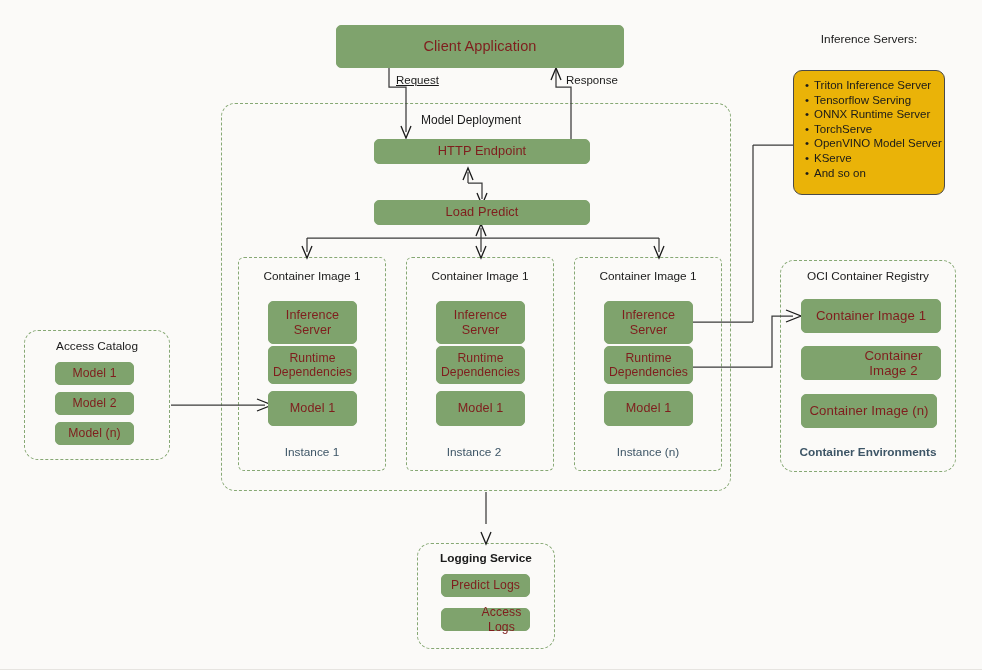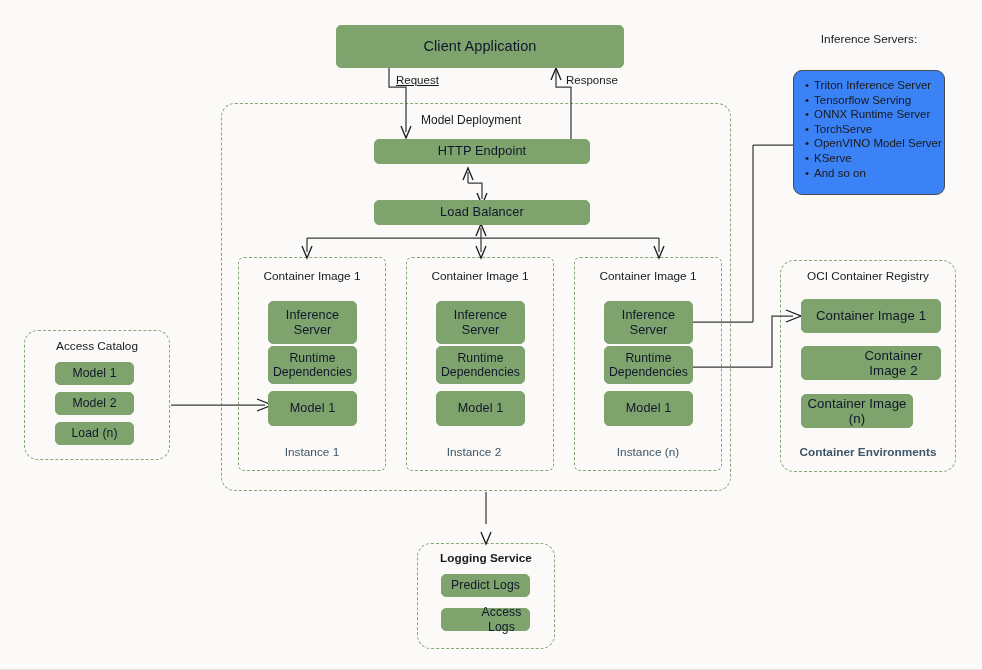--- a/index.html
+++ b/index.html
@@ -20,21 +20,21 @@
     box-sizing: border-box;
     overflow: hidden;
   }
 
   
   .gbox {
     position: absolute;
     background: #7fa36d;
     border: 1px solid #7fa36d;
     border-radius: 5px;
-    color: #0f172a;
+    color: #7f1d1d;
     display: flex;
     align-items: center;
     justify-content: center;
     text-align: center;
     box-sizing: border-box;
     line-height: 1.15;
     letter-spacing: .1px;
   }
 
   
@@ -56,21 +56,21 @@
     white-space: nowrap;
     line-height: 1.2;
   }
   .lbl.blue { color: #3d5566; }
 
   
   .legendbox {
     position: absolute;
     border: 1.4px solid #4a4a4a;
     border-radius: 9px;
-    background: #3b82f6;
+    background: #eab308;
     box-sizing: border-box;
   }
   .legendbox ul {
     margin: 0;
     padding: 7px 0 0 11px;
     list-style: none;
   }
   .legendbox li {
     color: #1a1a1a;
     font-size: 11.5px;
@@ -154,21 +154,21 @@
 
   <div class="gbox" style="left:336px; top:25px; width:288px; height:43px; font-size:14.5px;">Client Application</div>
 
   <div class="lbl" style="left:396px; top:74px; font-size:11.5px;text-decoration:underline;">Request</div>
   <div class="lbl" style="left:566px; top:74px; font-size:11.5px;">Response</div>
 
   <div class="lbl" style="left:421px; top:113px; font-size:12px;">Model Deployment</div>
 
   <div class="gbox" style="left:374px; top:139px; width:216px; height:25px; font-size:12.8px;">HTTP Endpoint</div>
 
-  <div class="gbox" style="left:374px; top:200px; width:216px; height:25px; font-size:12.8px;">Load Balancer</div>
+  <div class="gbox" style="left:374px; top:200px; width:216px; height:25px; font-size:12.8px;">Load Predict</div>
 
   <div class="lbl" style="left:238px; top:269px; width:148px; font-size:11.8px;">Container Image 1</div>
   <div class="gbox" style="left:268px; top:301px; width:89px; height:43px; font-size:12.6px;">Inference Server</div>
   <div class="gbox" style="left:268px; top:346px; width:89px; height:38px; font-size:12.2px;">Runtime Dependencies</div>
   <div class="gbox" style="left:268px; top:391px; width:89px; height:35px; font-size:12.6px;">Model 1</div>
   <div class="lbl blue" style="left:238px; top:445px; width:148px; font-size:11.8px;">Instance 1</div>
 
   <div class="lbl" style="left:406px; top:269px; width:148px; font-size:11.8px;">Container Image 1</div>
   <div class="gbox" style="left:436px; top:301px; width:89px; height:43px; font-size:12.6px;">Inference Server</div>
   <div class="gbox" style="left:436px; top:346px; width:89px; height:38px; font-size:12.2px;">Runtime Dependencies</div>
@@ -177,26 +177,26 @@
 
   <div class="lbl" style="left:574px; top:269px; width:148px; font-size:11.8px;">Container Image 1</div>
   <div class="gbox" style="left:604px; top:301px; width:89px; height:43px; font-size:12.6px;">Inference Server</div>
   <div class="gbox" style="left:604px; top:346px; width:89px; height:38px; font-size:12.2px;">Runtime Dependencies</div>
   <div class="gbox" style="left:604px; top:391px; width:89px; height:35px; font-size:12.6px;">Model 1</div>
   <div class="lbl blue" style="left:574px; top:445px; width:148px; font-size:11.8px;">Instance (n)</div>
 
   <div class="lbl" style="left:24px; top:339px; width:146px; font-size:11.8px;">Access Catalog</div>
   <div class="gbox" style="left:55px; top:362px; width:79px; height:23px; font-size:12.2px;">Model 1</div>
   <div class="gbox" style="left:55px; top:392px; width:79px; height:23px; font-size:12.2px;">Model 2</div>
-  <div class="gbox" style="left:55px; top:422px; width:79px; height:23px; font-size:12.2px;">Load (n)</div>
+  <div class="gbox" style="left:55px; top:422px; width:79px; height:23px; font-size:12.2px;">Model (n)</div>
 
   <div class="lbl" style="left:780px; top:269px; width:176px; font-size:11.8px;">OCI Container Registry</div>
   <div class="gbox" style="left:801px; top:299px; width:140px; height:34px; font-size:13.2px;">Container Image 1</div>
   <div class="gbox" style="left:801px; top:346px; width:140px; height:34px; font-size:13.2px;padding-left:45px;">Container Image 2</div>
-  <div class="gbox" style="left:801px; top:394px; width:112px; height:34px; font-size:13.2px;">Container Image (n)</div>
+  <div class="gbox" style="left:801px; top:394px; width:136px; height:34px; font-size:13.2px;">Container Image (n)</div>
   <div class="lbl blue" style="left:780px; top:445px; width:176px; font-size:11.8px; font-weight:600;">Container Environments</div>
 
   <div class="lbl" style="left:417px; top:551px; width:138px; font-size:11.8px;font-weight:bold;">Logging Service</div>
   <div class="gbox" style="left:441px; top:574px; width:89px; height:23px; font-size:12.2px;">Predict Logs</div>
   <div class="gbox" style="left:441px; top:608px; width:89px; height:23px; font-size:12.2px;padding-left:32px;">Access Logs</div>
 
   <div class="lbl" style="left:793px; top:32px; width:152px; font-size:11.8px;">Inference Servers:</div>
   <div class="legendbox" style="left:793px; top:70px; width:152px; height:125px;">
     <ul>
       <li>Triton Inference Server</li>

